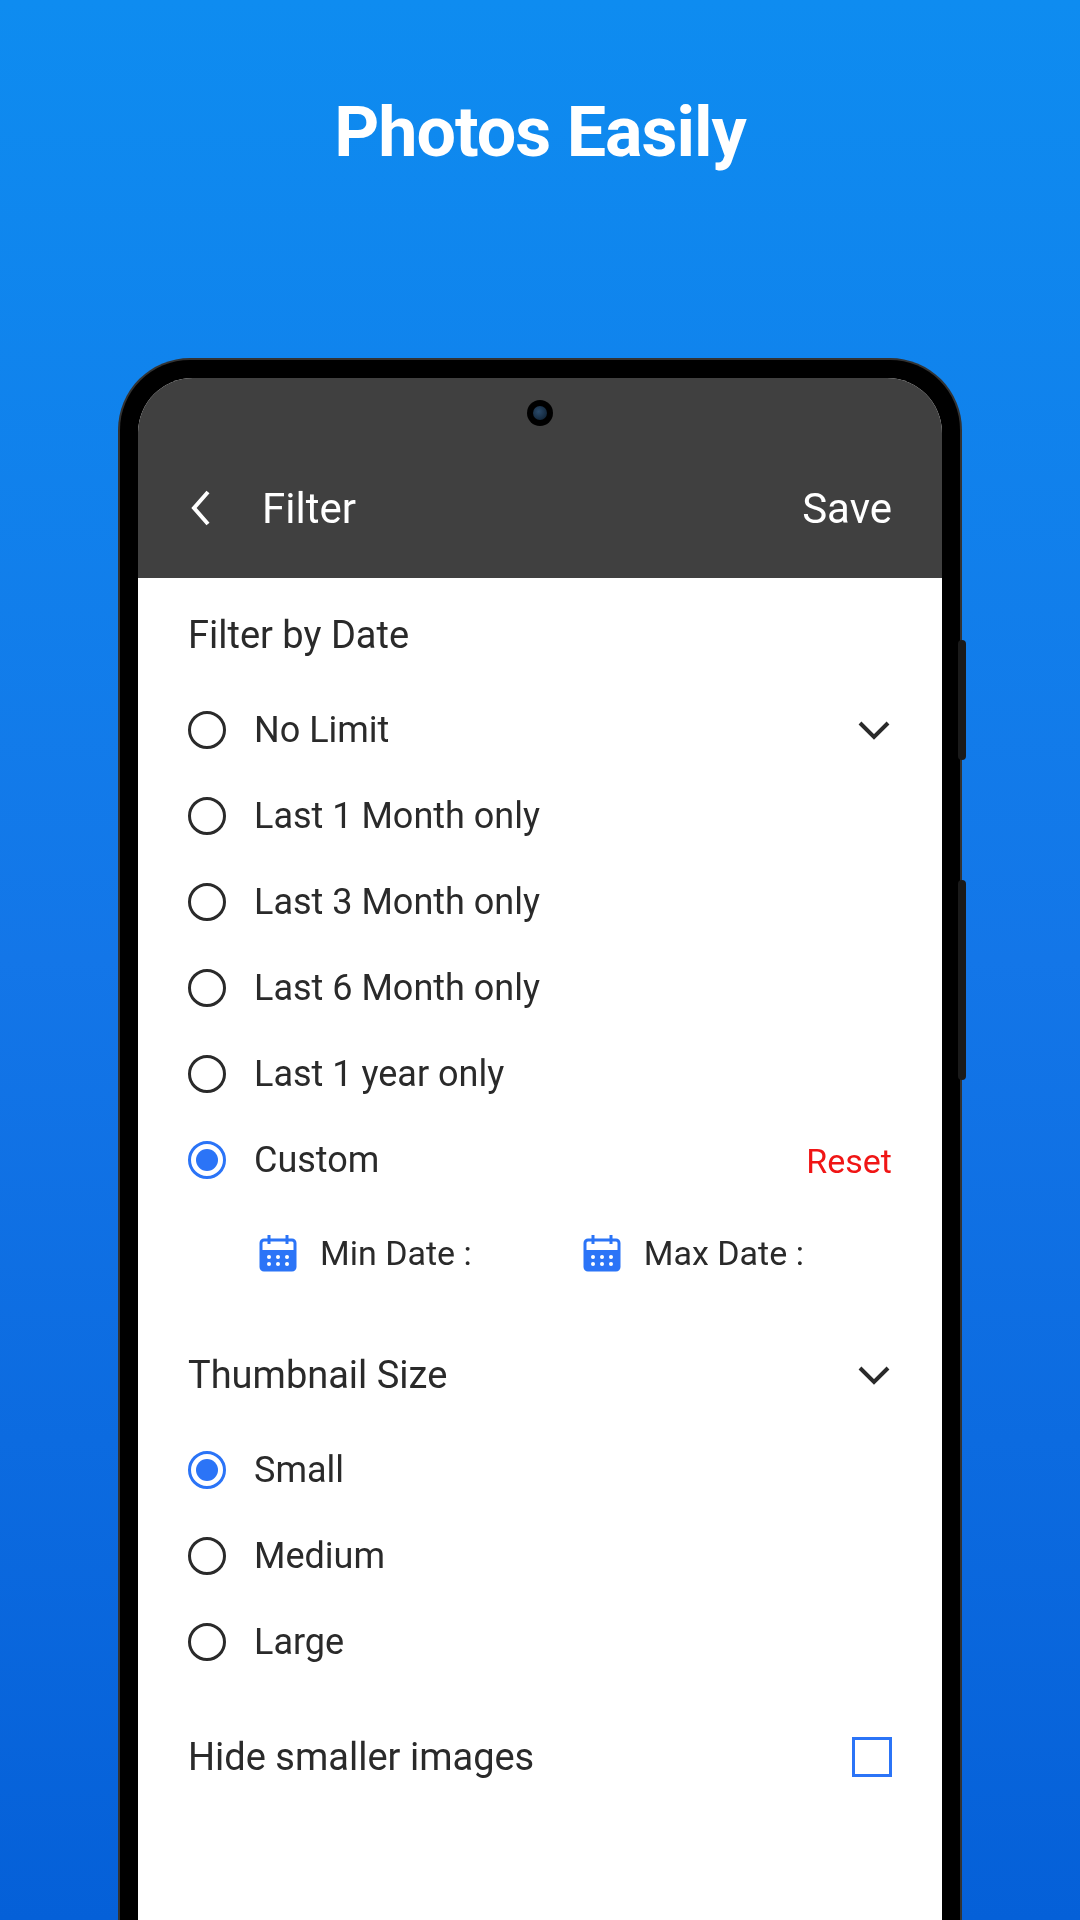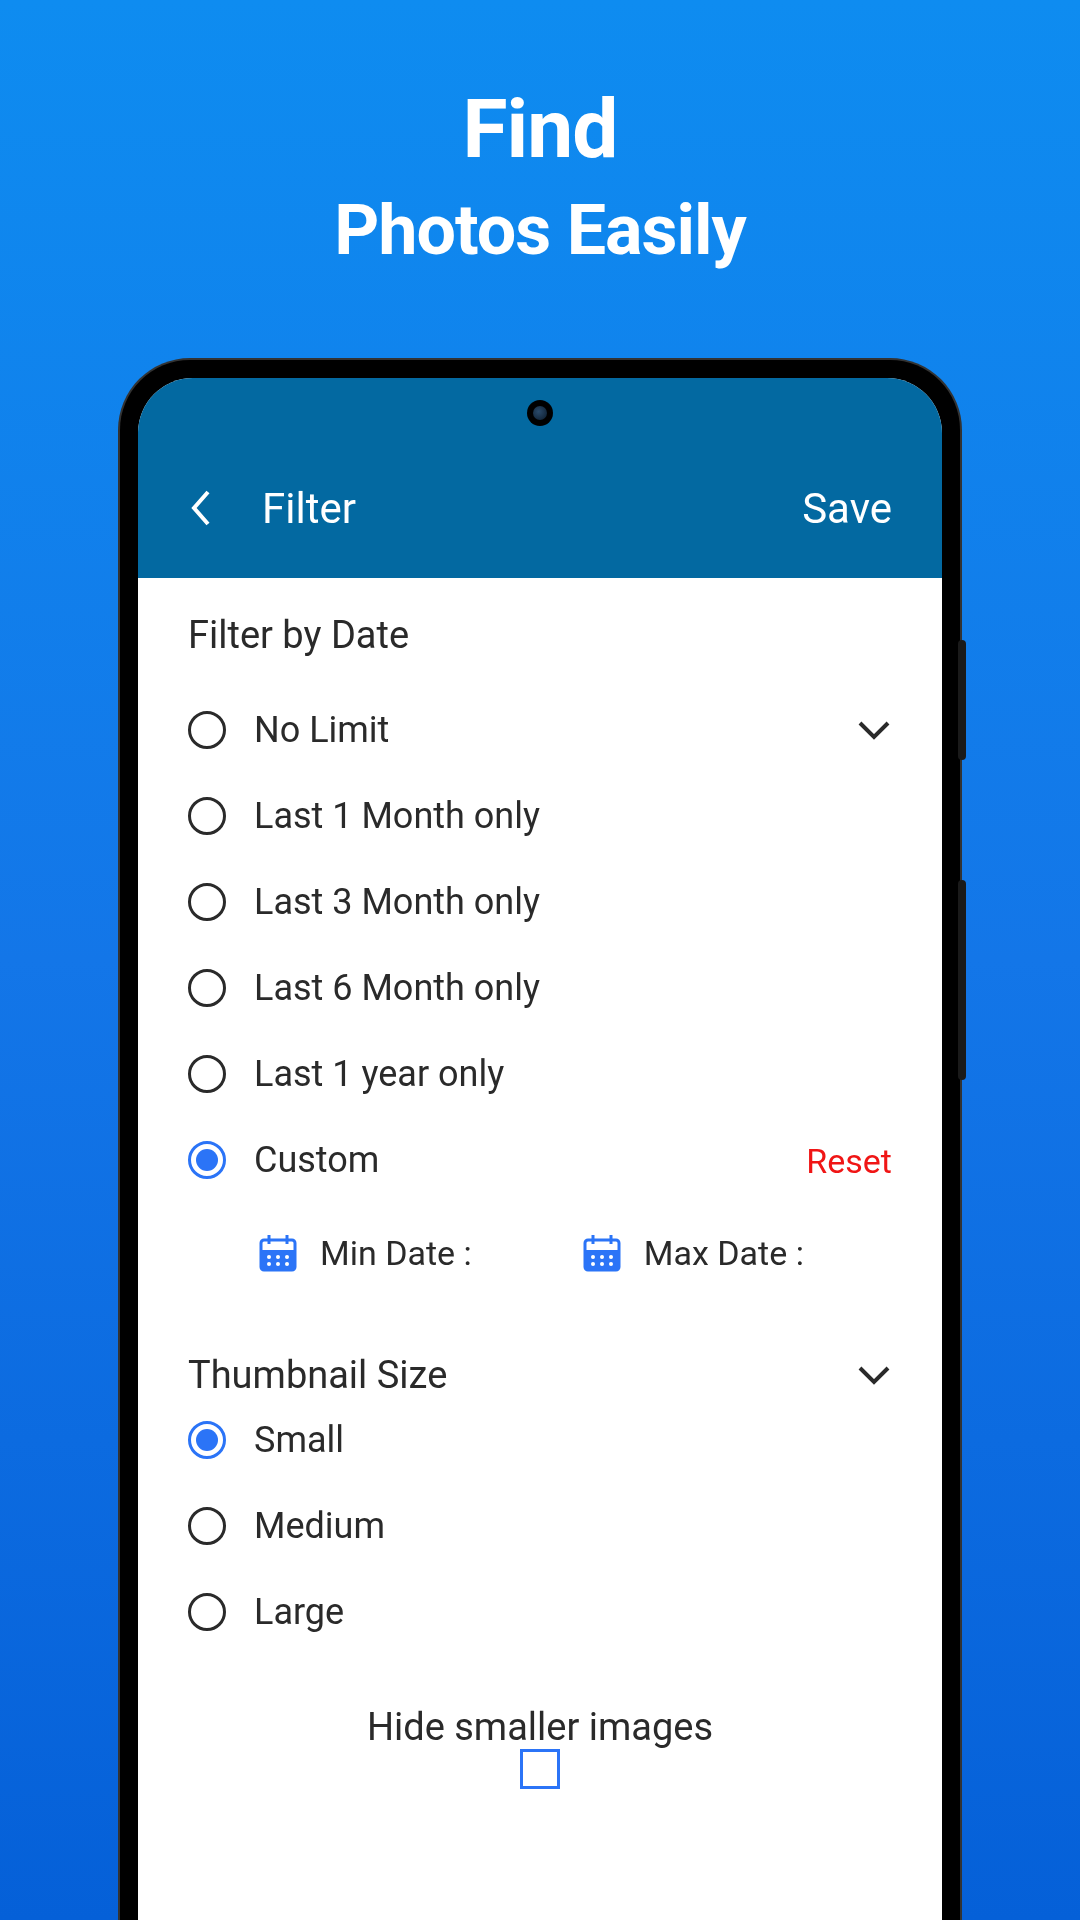--- a/index.html
+++ b/index.html
@@ -80,21 +80,21 @@
       content: '';
       position: absolute;
       top: 6px;
       left: 6px;
       width: 14px;
       height: 14px;
       background: radial-gradient(circle at 40% 40%, #2a4a6a, #0a1a2a);
       border-radius: 50%;
     }
     .app-header {
-      background: #0369a1;
+      background: #404040;
       height: 200px;
       display: flex;
       align-items: center;
       padding: 60px 50px 0 50px;
       justify-content: space-between;
     }
     .header-left {
       display: flex;
       align-items: center;
       gap: 50px;
@@ -124,20 +124,21 @@
     .section-title {
       font-size: 38px;
       color: #2a2a2a;
       font-weight: 400;
       margin-bottom: 30px;
     }
     .section-title-row {
       display: flex;
       justify-content: space-between;
       align-items: center;
+      margin-bottom: 30px;
     }
     .radio-row {
       display: flex;
       align-items: center;
       gap: 28px;
       padding: 22px 0;
     }
     .radio-row-first {
       display: flex;
       align-items: center;
@@ -214,33 +215,31 @@
       color: #2a2a2a;
     }
     .section2 {
       margin-top: 40px;
     }
     .hide-row {
       display: flex;
       justify-content: space-between;
       align-items: center;
       margin-top: 50px;
-      flex-direction: column;
     }
     .checkbox {
       width: 40px;
       height: 40px;
       border: 3px solid #2b74f7;
     }
   </style>
 </head>
 <body>
 
 <div class="promo-title">
-  <div class="line1">Find</div>
   <div class="line2">Photos Easily</div>
 </div>
 
 <div class="phone-frame">
   <div class="side-button-right-1"></div>
   <div class="side-button-right-2"></div>
   <div class="phone-screen">
     <div class="camera-notch"></div>
 
     <div class="app-header">

